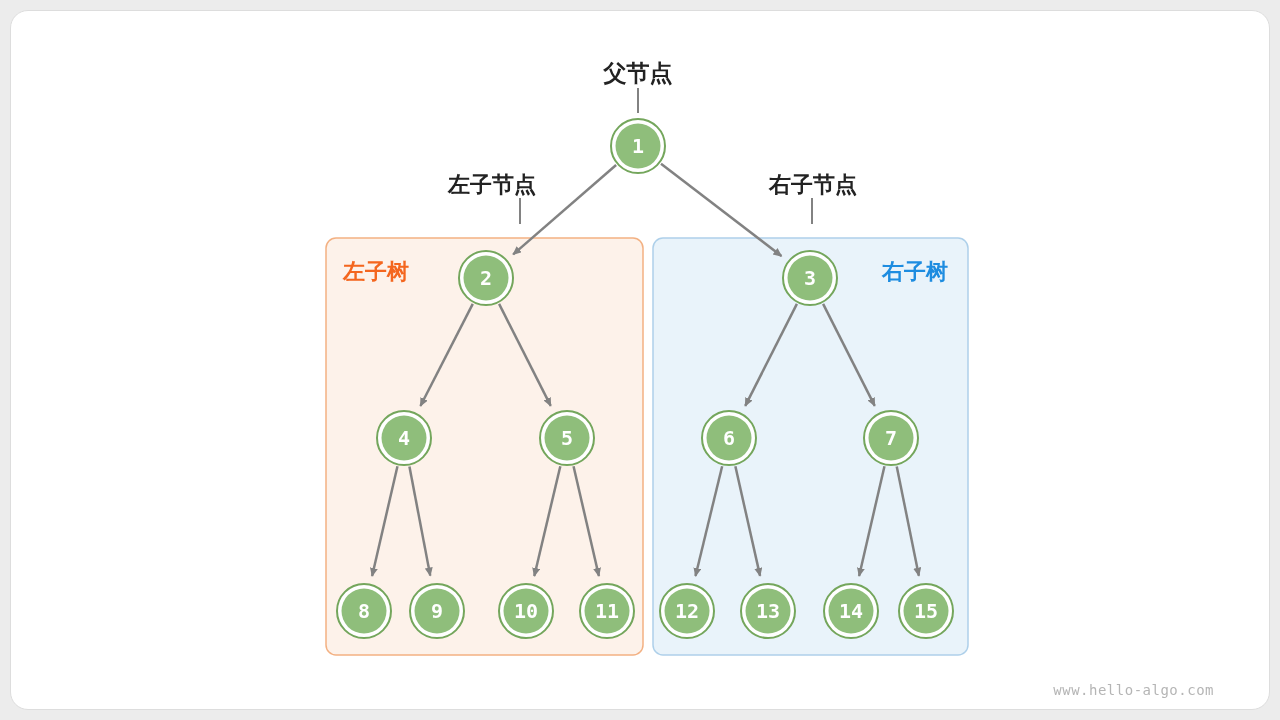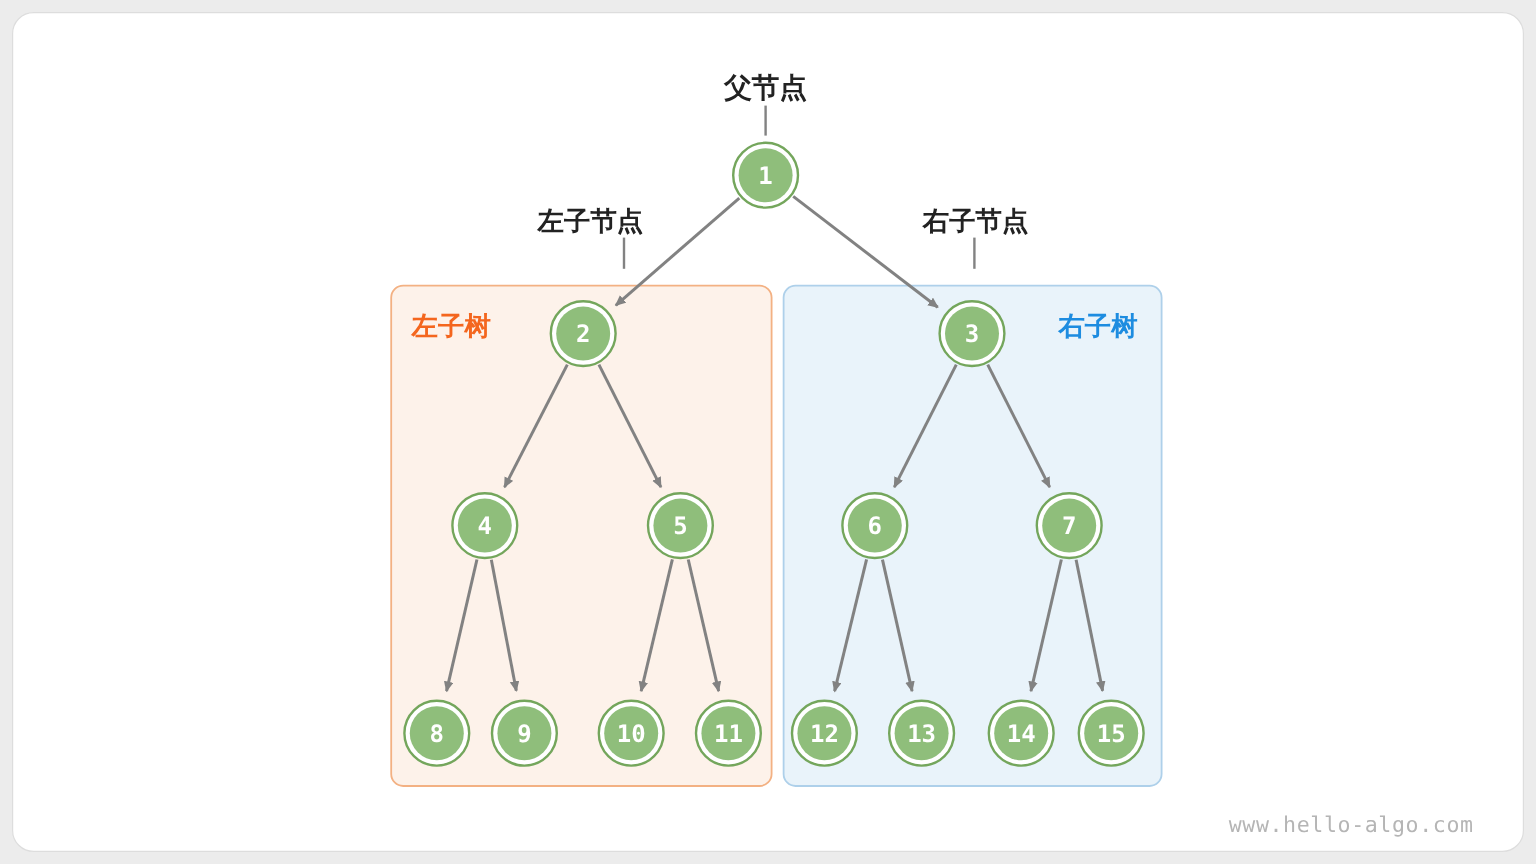--- a/index.html
+++ b/index.html
@@ -1,21 +1,21 @@
 <!DOCTYPE html>
 <html><head>
 <meta charset="utf-8">
 <style>
   html,body{margin:0;padding:0;width:1280px;height:720px;background:#ececec;
     font-family:"Liberation Sans",sans-serif;overflow:hidden;}
   .card{position:absolute;left:10px;top:10px;right:10px;bottom:10px;
     background:#ffffff;border:1px solid #dddddd;border-radius:18px;}
   svg{position:absolute;left:0;top:0;}
-  .watermark{position:absolute;right:52px;bottom:22px;
-    font-family:"DejaVu Sans Mono",monospace;font-size:18px;color:#b5b5b5;
+  .watermark{position:absolute;right:66px;bottom:22px;
+    font-family:"DejaVu Sans Mono",monospace;font-size:14px;color:#b5b5b5;
     letter-spacing:.5px;}
 </style>
 </head>
 <body>
 
 <div class="card"></div>
 
 <svg id="tree-svg" width="1280" height="720" viewBox="0 0 1280 720">
     <defs>
       <marker id="arrow" markerWidth="10" markerHeight="10" refX="8" refY="4" orient="auto" markerUnits="userSpaceOnUse">

